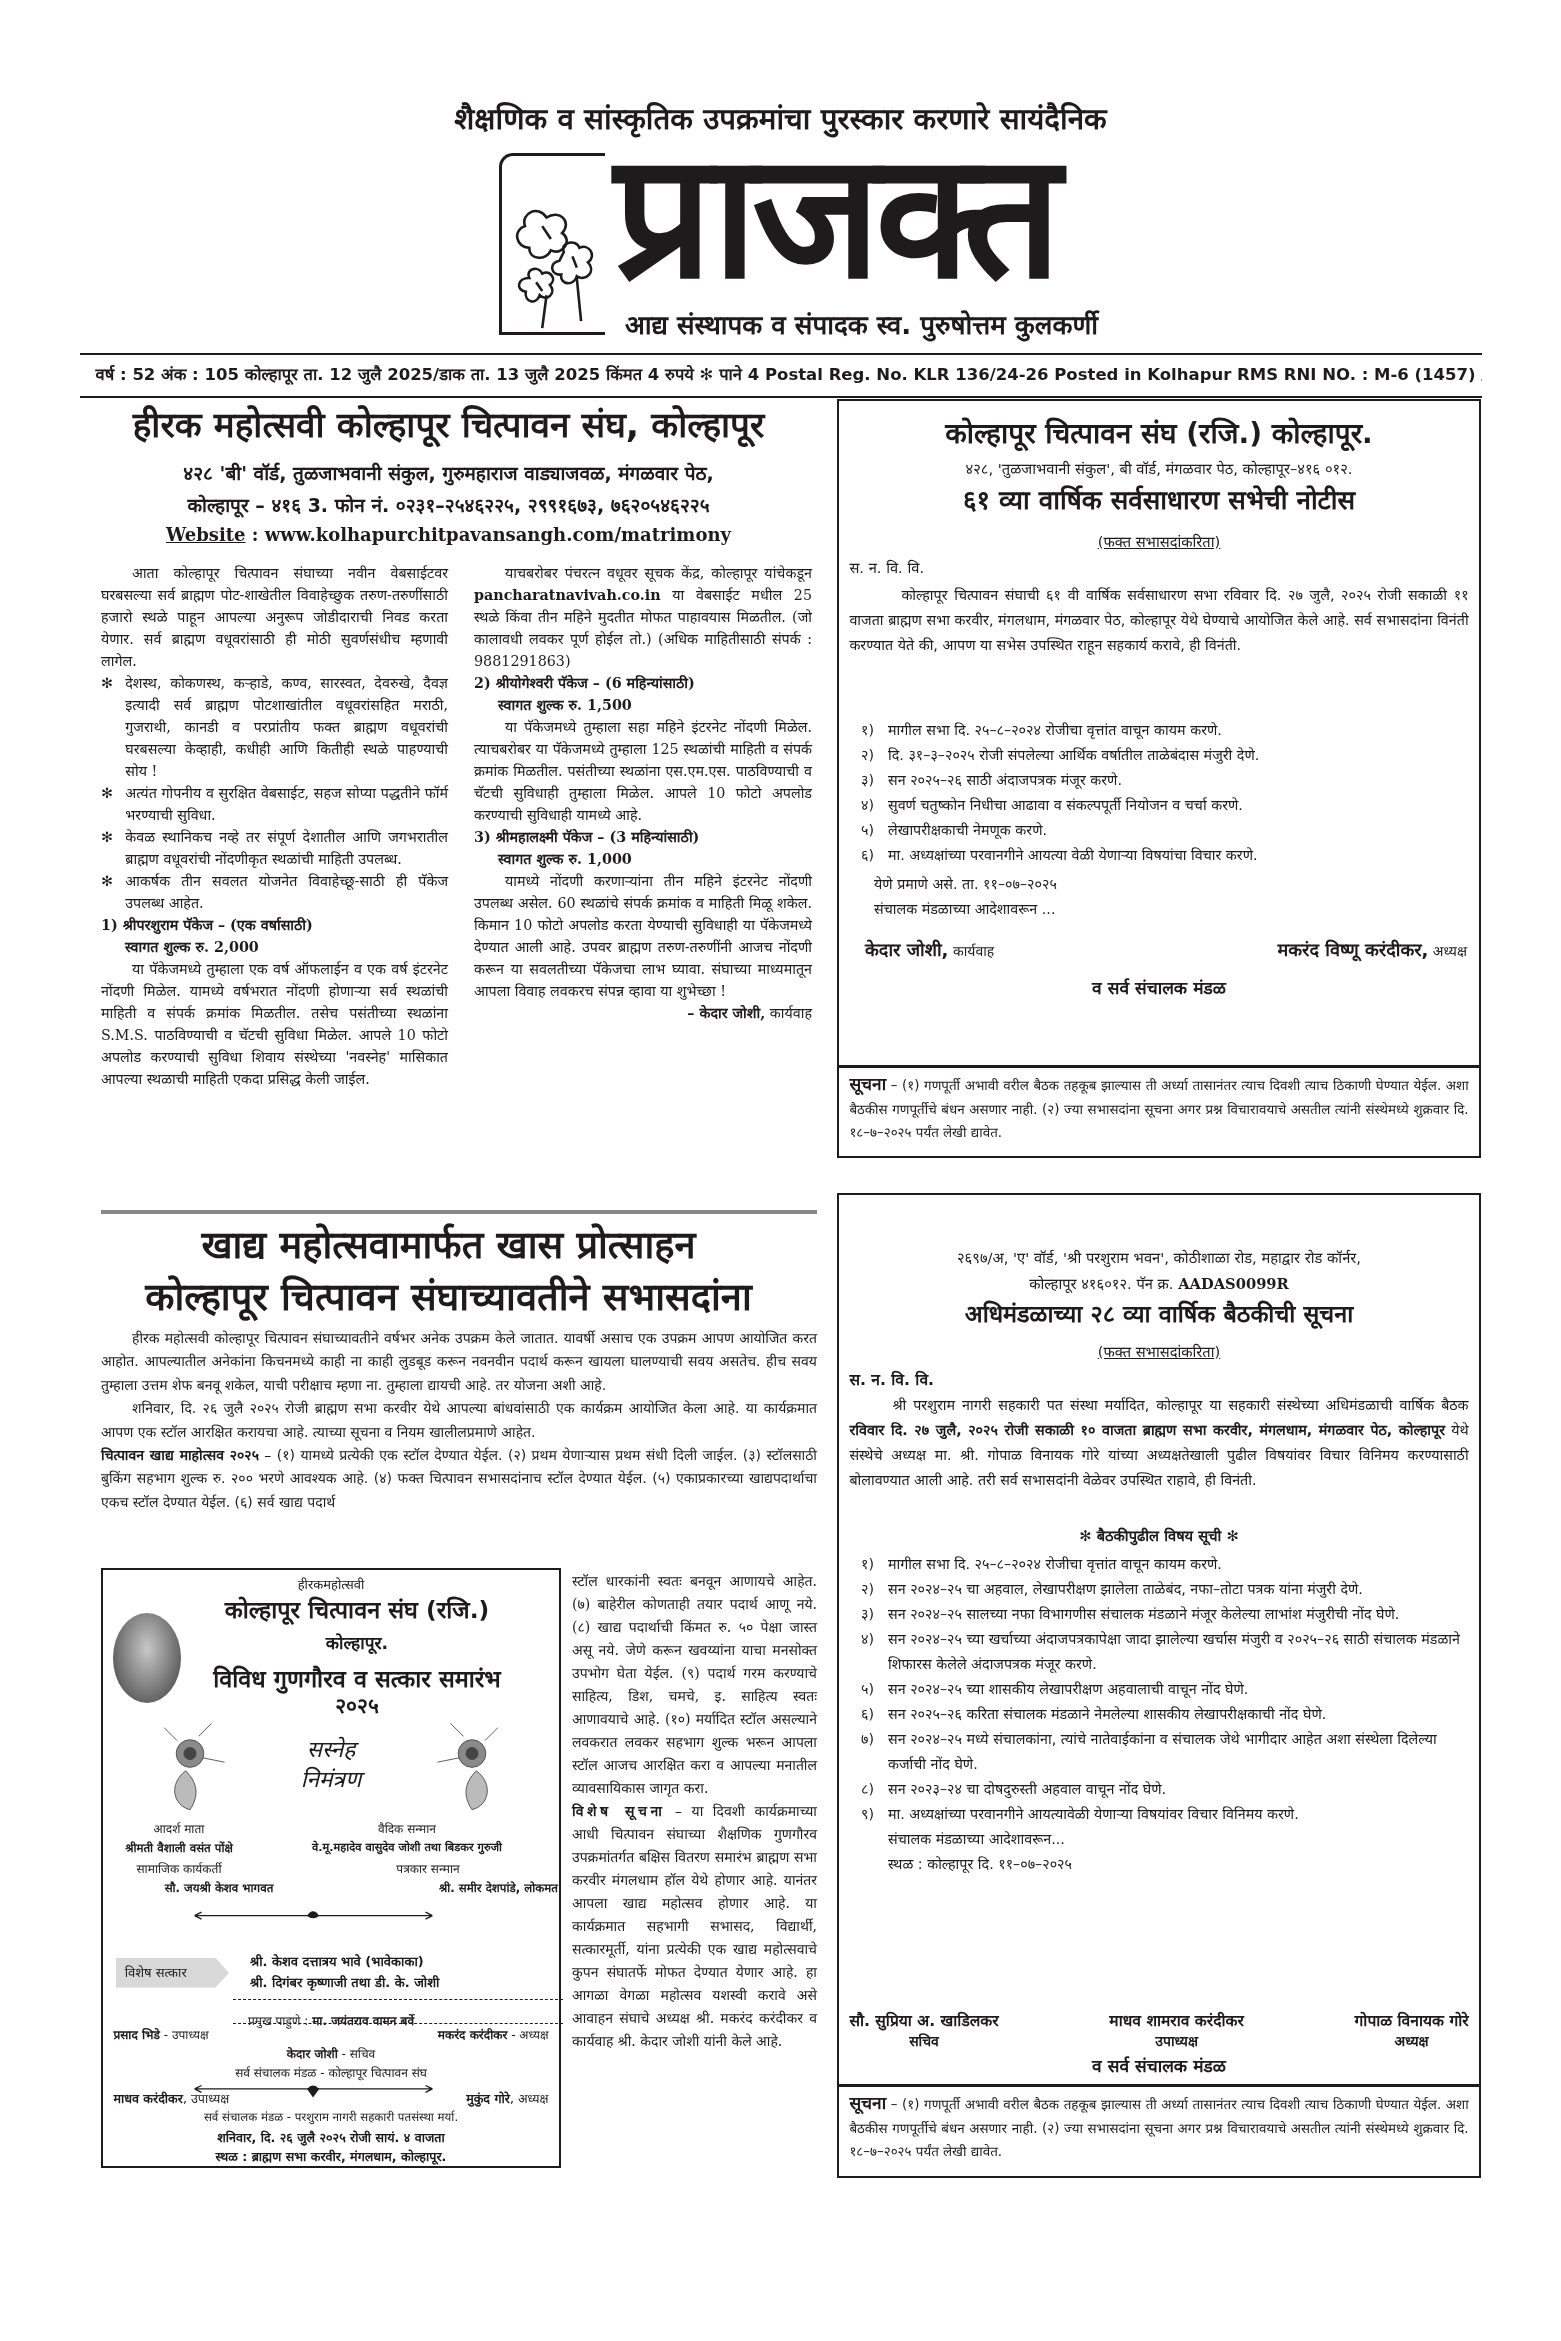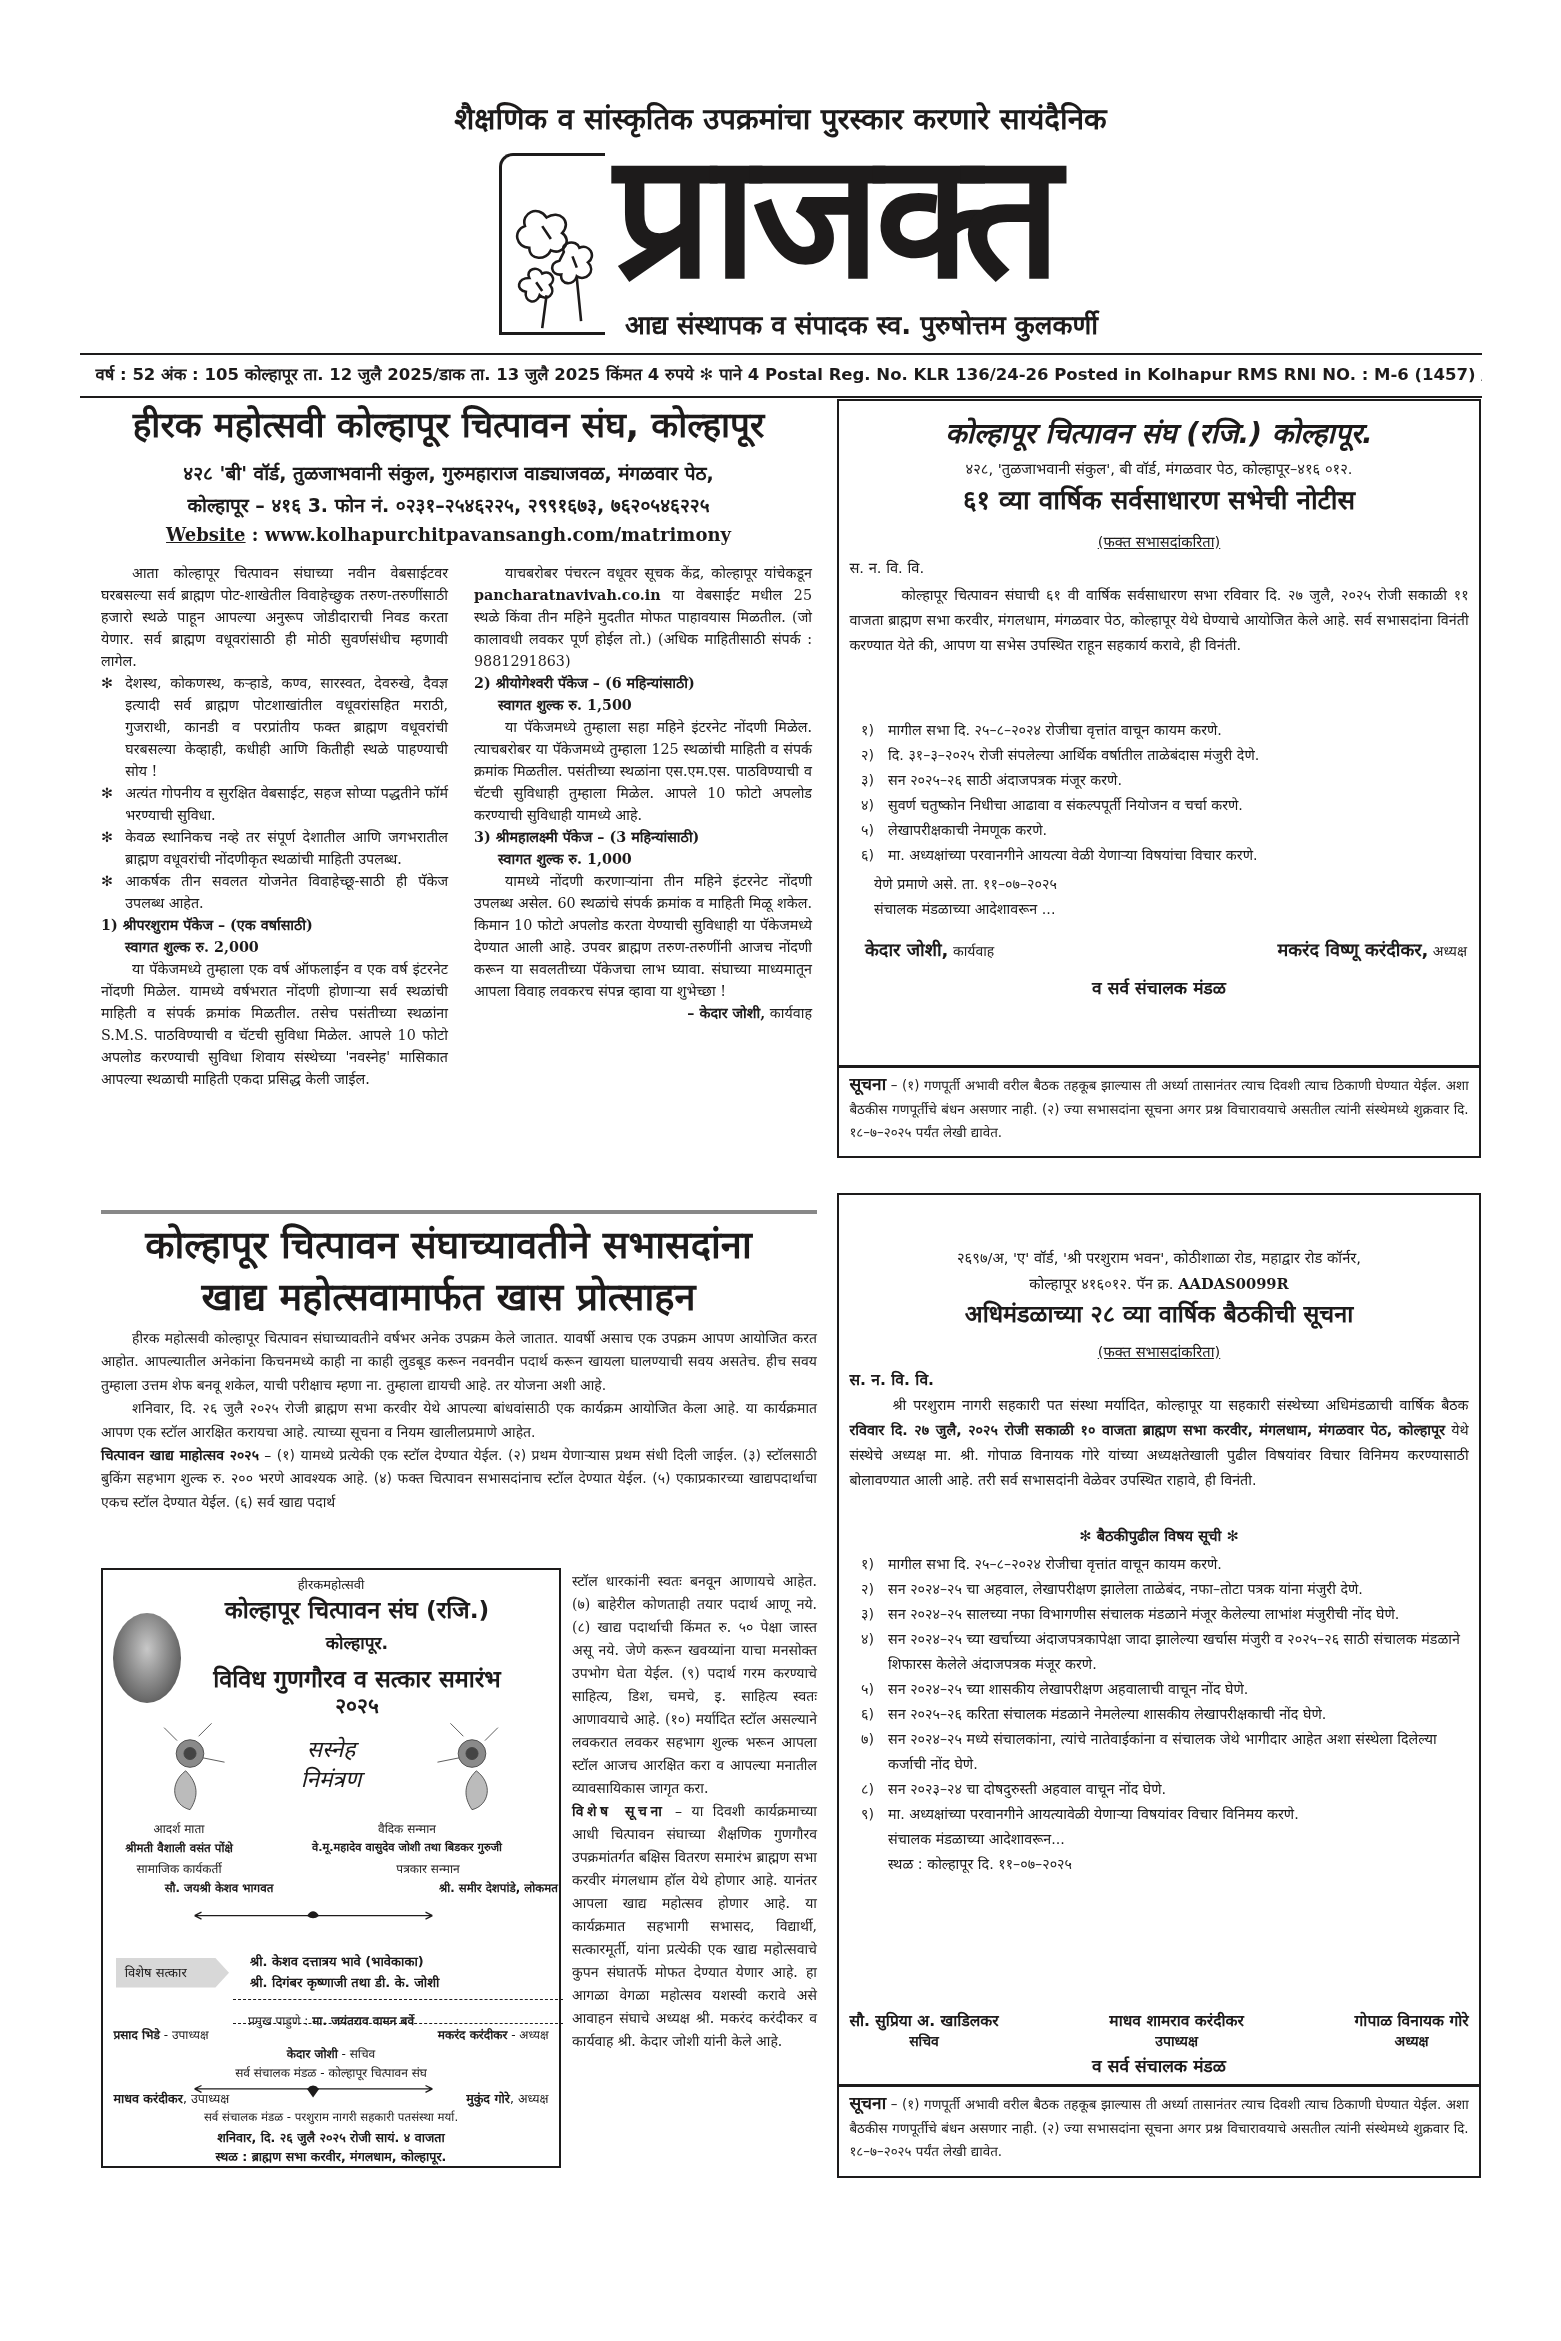--- a/index.html
+++ b/index.html
@@ -130,22 +130,22 @@
   <p class="indent">या पॅकेजमध्ये तुम्हाला सहा महिने इंटरनेट नोंदणी मिळेल. त्याचबरोबर या पॅकेजमध्ये तुम्हाला 125 स्थळांची माहिती व संपर्क क्रमांक मिळतील. पसंतीच्या स्थळांना एस.एम.एस. पाठविण्याची व चॅटची सुविधाही तुम्हाला मिळेल. आपले 10 फोटो अपलोड करण्याची सुविधाही यामध्ये आहे.</p>
   <p class="pkg">3)  श्रीमहालक्ष्मी पॅकेज – (3 महिन्यांसाठी)</p>
   <p class="pkg-fee">स्वागत शुल्क रु. 1,000</p>
   <p class="indent">यामध्ये नोंदणी करणाऱ्यांना तीन महिने इंटरनेट नोंदणी उपलब्ध असेल. 60 स्थळांचे संपर्क क्रमांक व माहिती मिळू शकेल. किमान 10 फोटो अपलोड करता येण्याची सुविधाही या पॅकेजमध्ये देण्यात आली आहे. उपवर ब्राह्मण तरुण-तरुणींनी आजच नोंदणी करून या सवलतीच्या पॅकेजचा लाभ घ्यावा. संघाच्या माध्यमातून आपला विवाह लवकरच संपन्न व्हावा या शुभेच्छा !</p>
   <p class="signoff"><b>– केदार जोशी,</b><span> कार्यवाह</span></p>
 </div>
 
 <div id="rule-mid" class="abs"></div>
 
 <div id="a2-title" class="abs headline-big">
+  <div>खाद्य महोत्सवामार्फत खास प्रोत्साहन</div>
   <div>कोल्हापूर चित्पावन संघाच्यावतीने सभासदांना</div>
-  <div>खाद्य महोत्सवामार्फत खास प्रोत्साहन</div>
 </div>
 <div id="a2-body" class="abs col" style="line-height:23.4px;font-size:14px;">
   <p class="indent">हीरक महोत्सवी कोल्हापूर चित्पावन संघाच्यावतीने वर्षभर अनेक उपक्रम केले जातात. यावर्षी असाच एक उपक्रम आपण आयोजित करत आहोत. आपल्यातील अनेकांना किचनमध्ये काही ना काही लुडबूड करून नवनवीन पदार्थ करून खायला घालण्याची सवय असतेच. हीच सवय तुम्हाला उत्तम शेफ बनवू शकेल, याची परीक्षाच म्हणा ना. तुम्हाला द्यायची आहे. तर योजना अशी आहे.</p>
   <p class="indent">शनिवार, दि. २६ जुलै २०२५ रोजी ब्राह्मण सभा करवीर येथे आपल्या बांधवांसाठी एक कार्यक्रम आयोजित केला आहे. या कार्यक्रमात आपण एक स्टॉल आरक्षित करायचा आहे. त्याच्या सूचना व नियम खालीलप्रमाणे आहेत.</p>
   <p><b>चित्पावन खाद्य माहोत्सव २०२५</b><span> – (१) यामध्ये प्रत्येकी एक स्टॉल देण्यात येईल. (२) प्रथम येणाऱ्यास प्रथम संधी दिली जाईल. (३) स्टॉलसाठी बुकिंग  सहभाग शुल्क रु. २०० भरणे आवश्यक आहे. (४) फक्त चित्पावन सभासदांनाच स्टॉल देण्यात येईल. (५) एकाप्रकारच्या खाद्यपदार्थाचा एकच स्टॉल देण्यात येईल. (६) सर्व खाद्य पदार्थ</span></p>
 </div>
 <div id="a2-side" class="abs col serif" style="font-size:14px;line-height:23px;">
   <p>स्टॉल धारकांनी स्वतः बनवून आणायचे आहेत. (७) बाहेरील कोणताही तयार पदार्थ आणू नये. (८) खाद्य पदार्थाची किंमत रु. ५० पेक्षा जास्त असू नये. जेणे करून खवय्यांना याचा मनसोक्त उपभोग घेता येईल. (९) पदार्थ गरम करण्याचे साहित्य, डिश, चमचे, इ. साहित्य स्वतः आणावयाचे आहे. (१०) मर्यादित स्टॉल असल्याने लवकरात लवकर सहभाग शुल्क भरून आपला स्टॉल आजच आरक्षित करा व आपल्या मनातील व्यावसायिकास जागृत करा.</p>
   <p><b style="letter-spacing:3.5px;">विशेष सूचना</b><span> – या दिवशी कार्यक्रमाच्या आधी चित्पावन संघाच्या शैक्षणिक गुणगौरव उपक्रमांतर्गत बक्षिस वितरण समारंभ ब्राह्मण सभा करवीर मंगलधाम हॉल येथे होणार आहे. यानंतर आपला खाद्य महोत्सव होणार आहे. या कार्यक्रमात सहभागी सभासद, विद्यार्थी, सत्कारमूर्ती, यांना प्रत्येकी एक खाद्य महोत्सवाचे कुपन संघातर्फे मोफत देण्यात येणार आहे. हा आगळा वेगळा महोत्सव यशस्वी करावे असे आवाहन संघाचे अध्यक्ष श्री. मकरंद करंदीकर व कार्यवाह श्री. केदार जोशी यांनी केले आहे.</span></p>
 </div>
@@ -207,21 +207,21 @@
       <path d="M130 8 q7 -8 14 0 l-7 10 z" fill="#1d1b1b"></path>
     </svg>
   <div style="position:absolute;left:10.4px;top:520px;font-size:12.6px;"><b>माधव करंदीकर</b><span>, उपाध्यक्ष</span></div>
   <div style="position:absolute;right:10.4px;top:520px;font-size:12.6px;"><b>मुकुंद गोरे</b><span>, अध्यक्ष</span></div>
   <div class="t" style="top:538px;font-size:11.7px;">सर्व संचालक मंडळ - परशुराम नागरी सहकारी पतसंस्था मर्या.</div>
   <div class="t" style="top:559px;font-size:12.6px;font-weight:bold;">शनिवार, दि. २६ जुलै २०२५ रोजी सायं. ४ वाजता</div>
   <div class="t" style="top:578px;font-size:12.6px;font-weight:bold;">स्थळ : ब्राह्मण सभा करवीर, मंगलधाम, कोल्हापूर.</div>
 </div>
 
 <div id="r1" class="abs box">
-  <div class="box-inner r-title" style="top:12px;font-size:28px;font-style:italic;">कोल्हापूर चित्पावन संघ (रजि.) कोल्हापूर.</div>
+  <div class="box-inner r-title" style="top:12px;font-size:28px;">कोल्हापूर चित्पावन संघ (रजि.) कोल्हापूर.</div>
   <div class="box-inner r-sub" style="top:57px;">४२८, 'तुळजाभवानी संकुल', बी वॉर्ड, मंगळवार पेठ, कोल्हापूर–४१६ ०१२.</div>
   <div class="box-inner r-head" style="top:80px;font-size:26px;">६१ व्या वार्षिक सर्वसाधारण सभेची नोटीस</div>
   <div class="box-inner r-small" style="top:130px;">(फक्त सभासदांकरिता)</div>
   <div class="box-inner" style="top:156px;padding-left:10.4px;font-size:14.7px;">स. न. वि. वि.</div>
   <div class="box-inner r-body" style="top:182px;text-indent:52px;">कोल्हापूर चित्पावन संघाची ६१ वी वार्षिक सर्वसाधारण सभा रविवार दि. २७ जुलै, २०२५ रोजी सकाळी ११ वाजता ब्राह्मण सभा करवीर, मंगलधाम, मंगळवार पेठ, कोल्हापूर येथे घेण्याचे आयोजित केले आहे. सर्व सभासदांना विनंती करण्यात येते की, आपण या सभेस उपस्थित राहून सहकार्य करावे, ही विनंती.</div>
   <div class="box-inner agenda" style="top:317px;">
     <div class="row">
         <span class="n">१)</span>
         <span>मागील सभा दि. २५–८–२०२४ रोजीचा वृत्तांत वाचून कायम करणे.</span>
       </div>

